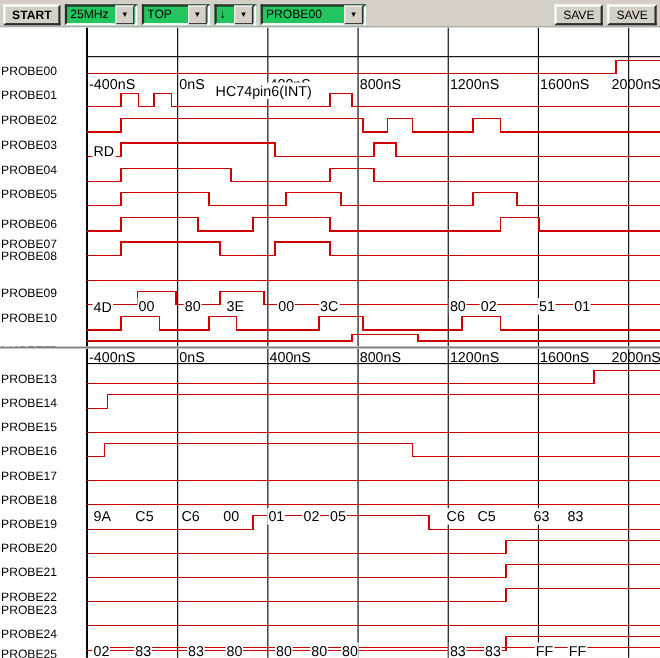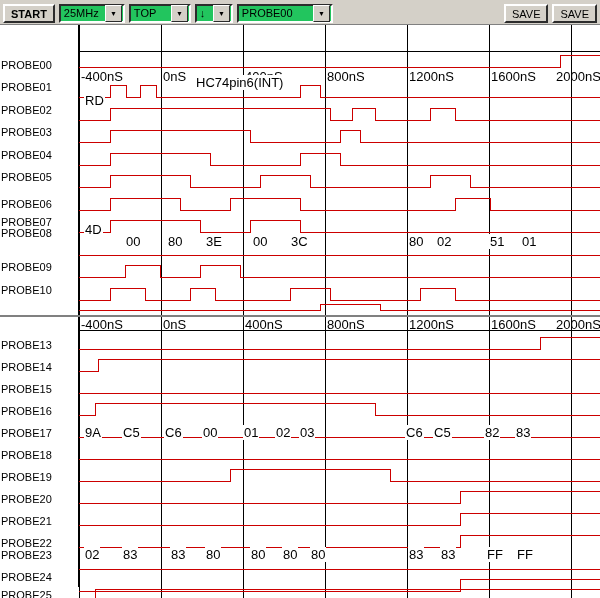--- a/index.html
+++ b/index.html
@@ -111,20 +111,21 @@
     white-space:nowrap;
   }
   .annot{
     position:absolute;
     font-size:12px;
     color:#000;
     white-space:nowrap;
     background:#ffffff;
     padding:0 1px;
     z-index:3;
+    margin-top:37px;
   }
   .annot.big{font-size:13px;}
   .title-annot{
     position:absolute;
     font-size:13px;
     color:#000;
     background:#ffffff;
     z-index:3;
     white-space:nowrap;
   }
@@ -230,21 +231,21 @@
           <path d="M79,285 L320,285 L320,279 L380,279 L380,285 L600,285"></path>
         </g>
       </svg>
 
       <span class="title-annot" style="left:196px;top:50px">HC74pin6(INT)</span>
       <span class="annot big" style="left:84px;top:68px">RD</span>
       <span class="annot big" style="left:58px;top:92px">D0</span>
       <span class="annot big" style="left:58px;top:232px">D7</span>
       <span class="annot big" style="left:58px;top:255px">A0</span>
 
-      <span class="annot big" style="left:84px;top:197px">4D</span>
+      <span class="annot big" style="left:84px;top:210px">4D</span>
       <span class="annot big" style="left:125px;top:209px">00</span>
       <span class="annot big" style="left:167px;top:209px">80</span>
       <span class="annot big" style="left:205px;top:209px">3E</span>
       <span class="annot big" style="left:252px;top:209px">00</span>
       <span class="annot big" style="left:290px;top:209px">3C</span>
       <span class="annot big" style="left:408px;top:209px">80</span>
       <span class="annot big" style="left:436px;top:209px">02</span>
       <span class="annot big" style="left:489px;top:209px">51</span>
       <span class="annot big" style="left:521px;top:209px">01</span>
 
@@ -320,24 +321,24 @@
           <path d="M79,282 L95,282 L95,272 L600,272"></path>
         </g>
       </svg>
 
       <span class="annot big" style="left:84px;top:108px">9A</span>
       <span class="annot big" style="left:122px;top:108px">C5</span>
       <span class="annot big" style="left:164px;top:108px">C6</span>
       <span class="annot big" style="left:202px;top:108px">00</span>
       <span class="annot big" style="left:243px;top:108px">01</span>
       <span class="annot big" style="left:275px;top:108px">02</span>
-      <span class="annot big" style="left:299px;top:108px">03</span>
+      <span class="annot big" style="left:299px;top:108px">05</span>
       <span class="annot big" style="left:405px;top:108px">C6</span>
       <span class="annot big" style="left:433px;top:108px">C5</span>
-      <span class="annot big" style="left:484px;top:108px">82</span>
+      <span class="annot big" style="left:484px;top:108px">63</span>
       <span class="annot big" style="left:515px;top:108px">83</span>
 
       <span class="annot big" style="left:58px;top:130px">A8</span>
 
       <span class="annot big" style="left:84px;top:230px">02</span>
       <span class="annot big" style="left:122px;top:230px">83</span>
       <span class="annot big" style="left:170px;top:230px">83</span>
       <span class="annot big" style="left:205px;top:230px">80</span>
       <span class="annot big" style="left:250px;top:230px">80</span>
       <span class="annot big" style="left:282px;top:230px">80</span>

